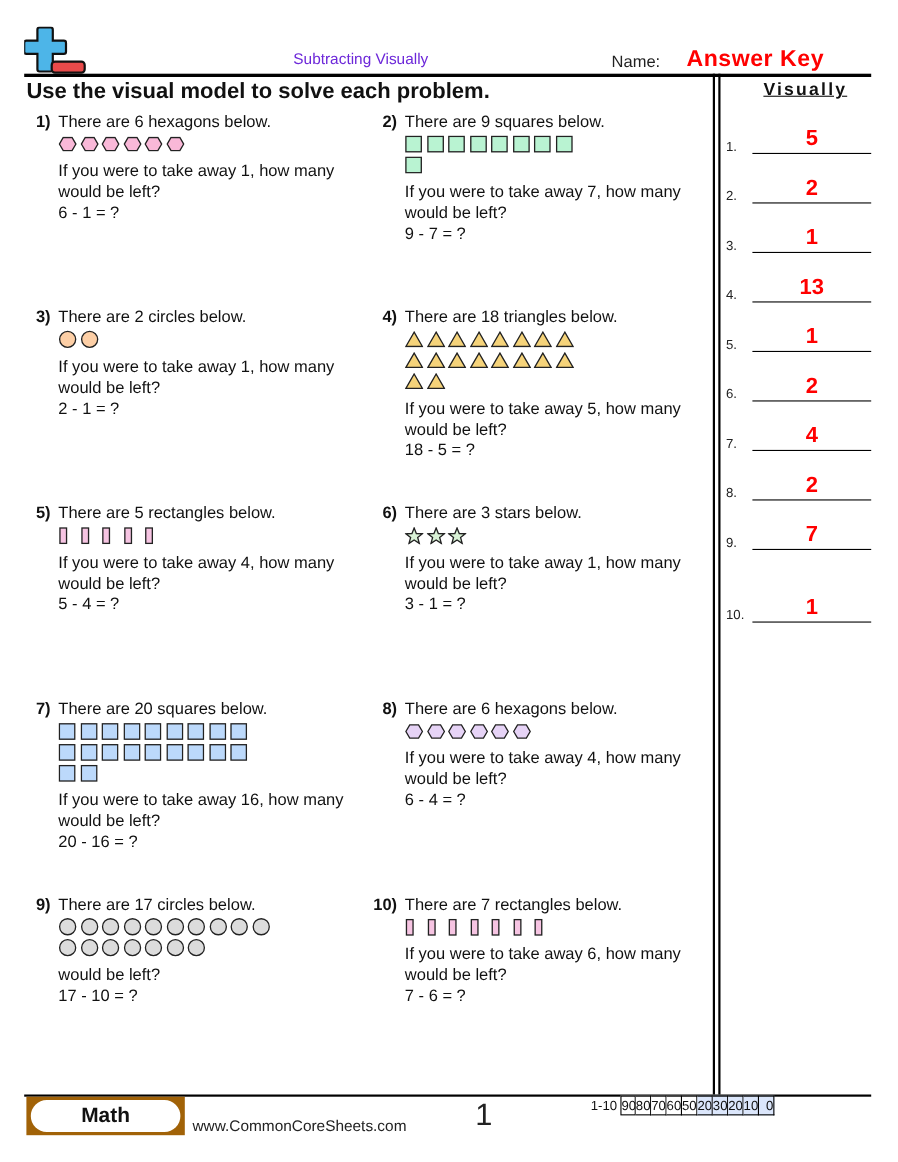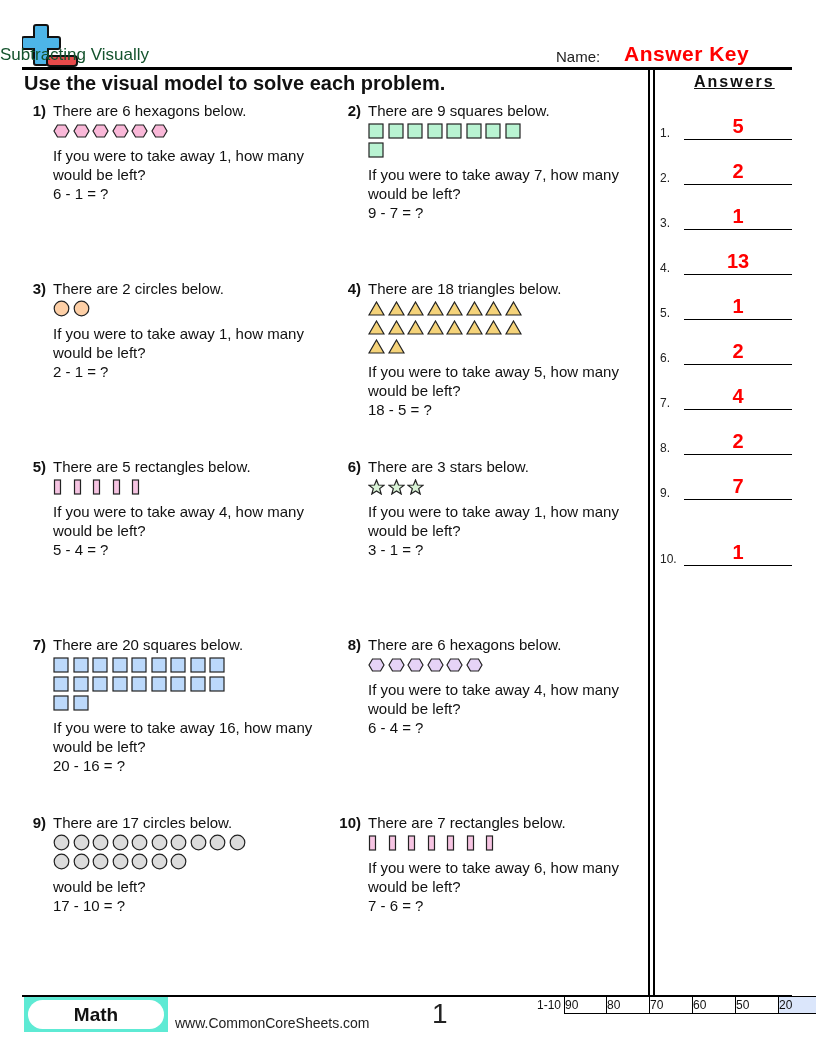--- a/index.html
+++ b/index.html
@@ -1,21 +1,21 @@
 <!DOCTYPE html>
 <html><head>
 <meta charset="utf-8">
 <style>
   * { box-sizing: border-box; margin: 0; padding: 0; }
   html, body { width: 816px; height: 1056px; background: #fff; overflow: hidden; }
   body { position: relative; font-family: "Liberation Sans", sans-serif; color: #111; }
 
   .logo { position: absolute; left: 22px; top: 24px; width: 58px; height: 44px; }
 
-  .title { position: absolute; left: 0; width: 656px; top: 45px; font-size: 17px; color: #14532d; }
+  .title { position: absolute; left: 0; width: 656px; top: 45px; text-align: center; font-size: 14px; color: #6d28d9; }
   .name-label { position: absolute; left: 556px; top: 48px; font-size: 15px; color: #222; }
   .name-value { position: absolute; left: 624px; top: 42px; font-size: 21px; font-weight: bold; color: #f00; letter-spacing: 0.5px; }
 
   .header-rule { position: absolute; left: 22px; top: 67px; width: 770px; height: 3px; background: #000; }
   .col-divider { position: absolute; left: 648px; top: 67px; width: 7px; height: 928px; border-left: 2px solid #000; border-right: 2px solid #000; }
 
   .instructions { position: absolute; left: 24px; top: 72px; font-size: 20px; font-weight: bold; }
 
   .answers-title { position: absolute; left: 694px; top: 73px; font-size: 16px; font-weight: bold; letter-spacing: 2px; text-decoration: underline; }
 
@@ -26,49 +26,49 @@
 
   .problem { position: absolute; width: 300px; font-size: 15px; line-height: 19px; }
   .problem .pnum { position: absolute; left: 0; top: 0; width: 22px; text-align: right; font-weight: bold; }
   .problem .body { position: absolute; left: 29px; top: 0; width: 280px; }
   .problem .shapes { margin-top: 1px; }
   .shape-row { display: flex; gap: 0; height: 19px; align-items: center; }
   .shape-row .s { width: 19.5px; height: 19px; display: flex; align-items: center; justify-content: flex-start; }
   .problem .q { margin-top: 6px; }
 
   .footer-rule { position: absolute; left: 22px; top: 995px; width: 770px; height: 2px; background: #000; }
-  .math-badge { position: absolute; left: 24px; top: 997px; width: 144px; height: 35px; background: #5eead4; }
+  .math-badge { position: absolute; left: 24px; top: 997px; width: 144px; height: 35px; background: #a16207; }
   .math-pill { position: absolute; left: 4px; top: 3px; width: 136px; height: 29px; background: #fff; border-radius: 15px; text-align: center; font-weight: bold; font-size: 19px; line-height: 29px; }
   .site { position: absolute; left: 175px; top: 1015px; font-size: 14px; color: #222; }
   .page-num { position: absolute; left: 432px; top: 998px; font-size: 28px; color: #222; }
 
   .score-table { position: absolute; left: 531px; top: 996px; display: flex; font-size: 12px; height: 18px; }
   .score-table .lbl { width: 33px; text-align: right; padding-right: 3px; line-height: 18px; }
-  .score-table .cell { width: 43px; border: 1px solid #000; border-left: none; text-align: left; line-height: 16px; background: #fff; }
+  .score-table .cell { width: 14px; border: 1px solid #000; border-left: none; text-align: right; line-height: 16px; background: #fff; }
   .score-table .cell.first { border-left: 1px solid #000; }
   .score-table .cell.hl { background: #dbe6fb; }
 </style>
 </head>
 <body>
 
 <svg class="logo" viewBox="0 0 58 44">
   <path d="M14 1 h10 a2 2 0 0 1 2 2 v10 h10 a2 2 0 0 1 2 2 v8 a2 2 0 0 1 -2 2 h-10 v14 a2 2 0 0 1 -2 2 h-10 a2 2 0 0 1 -2 -2 v-14 h-10 a2 2 0 0 1 -2 -2 v-8 a2 2 0 0 1 2 -2 h10 v-10 a2 2 0 0 1 2 -2 z" fill="#4db5e8" stroke="#111" stroke-width="2"></path>
   <rect x="25" y="32" width="30" height="10" rx="3" fill="#e84a4a" stroke="#111" stroke-width="2"></rect>
 </svg>
 
 <div class="title">Subtracting Visually</div>
 <div class="name-label">Name:</div>
 <div class="name-value">Answer Key</div>
 
 <div class="header-rule"></div>
 <div class="col-divider"></div>
 
 <div class="instructions">Use the visual model to solve each problem.</div>
 
-<div class="answers-title">Answers</div>
+<div class="answers-title">Visually</div>
 
 <div id="answers">
     <div class="answer-row" style="top: 112px;">
       <span class="num">1.</span>
       <span class="line"></span>
       <span class="val">5</span>
     </div>
     <div class="answer-row" style="top: 157px;">
       <span class="num">2.</span>
       <span class="line"></span>

